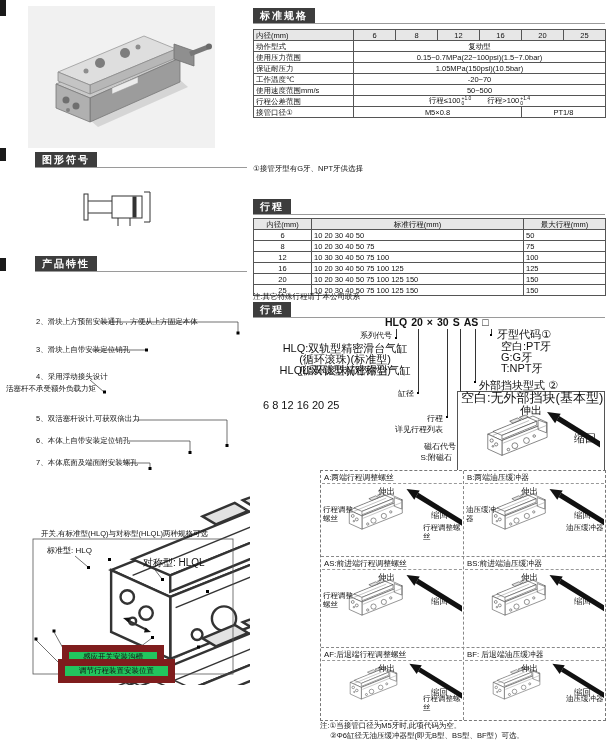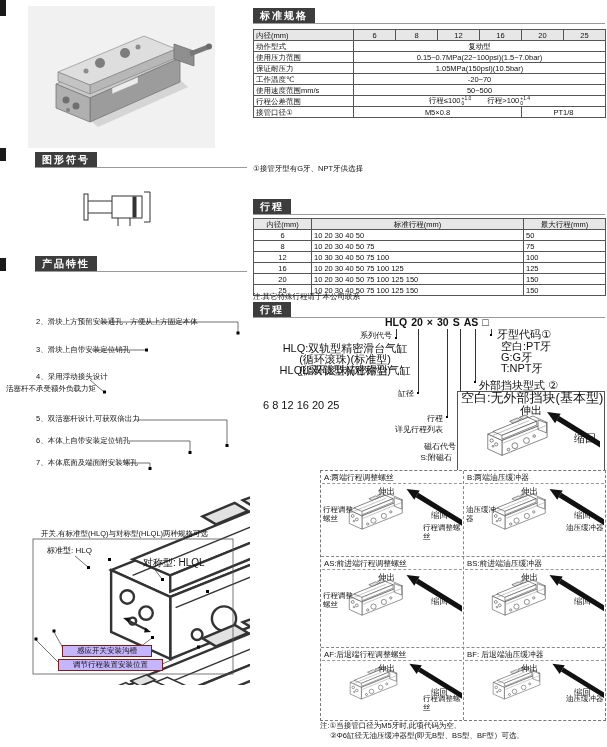--- a/index.html
+++ b/index.html
@@ -28,21 +28,21 @@
   #panels{position:absolute;left:320px;top:470px;width:284px;height:249px;border:1px dashed #777;background:#fff;}
   .pv{position:absolute;top:0;height:100%;border-left:1px dashed #888;}
   .ph{position:absolute;left:0;width:100%;border-top:1px dashed #888;}
   .cell{position:absolute;overflow:hidden;}
   .ptitle{font-size:7.8px;line-height:11px;padding-left:2px;border-bottom:1px dashed #999;white-space:nowrap;overflow:hidden;}
   .pdraw{position:relative;width:100%;height:62px;}
   .ext{position:absolute;left:56px;top:2px;font-size:8.5px;white-space:nowrap;}
   .ret{position:absolute;left:109px;top:26px;font-size:8.5px;white-space:nowrap;}
   .plab-l{position:absolute;left:1px;top:22px;width:32px;font-size:7.5px;line-height:8.5px;}
   .plab-br{position:absolute;left:101px;top:40px;width:38px;font-size:7.5px;line-height:8.5px;}
-  .boxlbl{position:absolute;border:1px solid #7f1d1d;font-size:7.5px;line-height:10px;text-align:center;background:#c4b5fd;white-space:nowrap;padding:0 14px;z-index:3;}
+  .boxlbl{position:absolute;border:7px solid #7f1d1d;font-size:7.5px;line-height:10px;text-align:center;background:#22c55e;white-space:nowrap;padding:0 14px;z-index:3;}
   svg{display:block;}
   .olbl{position:absolute;font-size:11px;line-height:10px;white-space:nowrap;}
 </style>
 </head>
 <body>
 
 <div id="page">
 
   <svg width="0" height="0" style="position:absolute">
     <defs>

